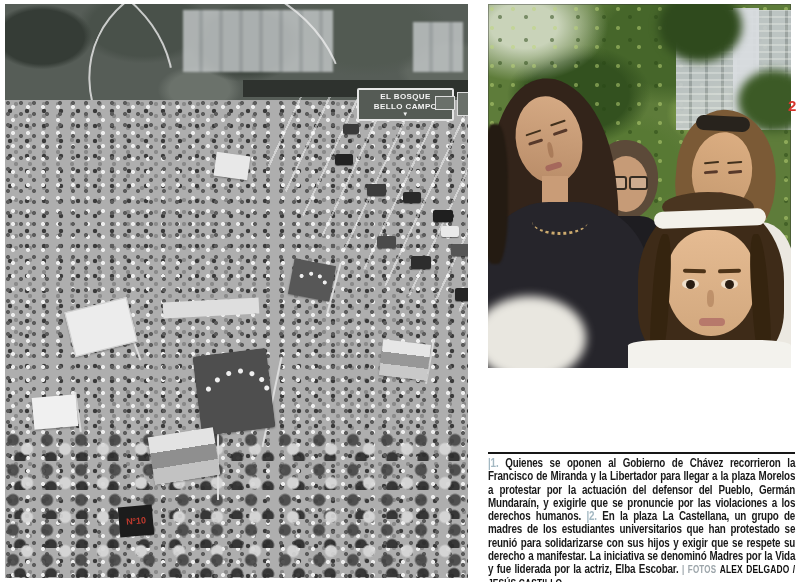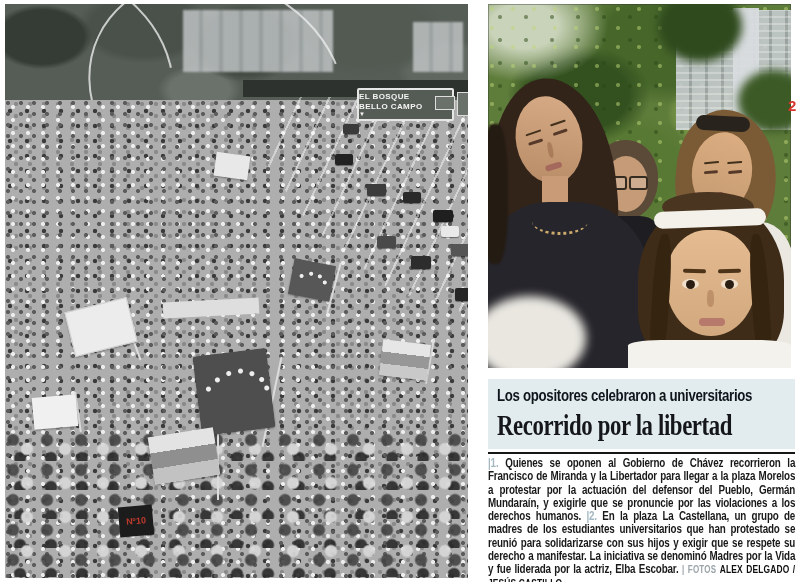--- a/index.html
+++ b/index.html
@@ -35,21 +35,21 @@
       radial-gradient(circle 7px at 22px 17px,#d8d8d8 5px, transparent 7px),
       radial-gradient(circle 7px at 15px 26px,#2d2d2d 5px, transparent 7px);
     background-size:34px 30px, 38px 34px, 31px 29px; }
   .pl-road { left:238px; top:92px; width:225px; height:232px;
     background:linear-gradient(165deg,#c5c5c5,#d6d6d6 60%,#c9c9c9);
     background-image:repeating-linear-gradient(115deg, rgba(255,255,255,.45) 0 2px, transparent 2px 26px);
     clip-path:polygon(24% 0, 100% 0, 100% 94%, 66% 84%, 30% 56%, 8% 26%, 16% 6%); }
   .pl-overpass { left:238px; top:76px; width:225px; height:17px; background:#2e322e; }
   .pl-sign { left:352px; top:84px; width:97px; height:33px; background:#555b55;
     border:2px solid #e6e6e6; border-radius:2px; color:#f4f4f4; font-size:8px; font-weight:bold;
-    text-align:left; line-height:1.2; letter-spacing:.4px; box-sizing:border-box; padding-top:2px; }
+    text-align:center; line-height:1.2; letter-spacing:.4px; box-sizing:border-box; padding-top:2px; }
   .pl-sign .arrow { display:block; font-size:6px; line-height:1; }
   .mini-sign { background:#6a706a; border:1px solid #dddddd; }
   .car { border-radius:2px; box-shadow:0 1px 1px rgba(0,0,0,.4); }
   .flag { box-shadow:0 1px 2px rgba(0,0,0,.3); }
   .pole { width:2px; background:#dcdcdc; }
   .badge10 { left:114px; top:502px; width:34px; height:30px; background:#1c1c1c;
     transform:rotate(-5deg); display:flex; align-items:center; justify-content:center;
     font:bold 9px "Liberation Sans",sans-serif; color:#c03a2e; }
 
   
@@ -231,24 +231,20 @@
       <div class="abs" style="left:124px;top:44px;width:17px;height:134px;background:#35240f;border-radius:40%;transform:rotate(-4deg);"></div>
       <div class="abs" style="left:0;top:150px;width:163px;height:28px;background:#f3f2ed;border-radius:20% 20% 0 0;"></div>
     </div>
 
     <div class="abs" style="left:-6px;top:120px;width:26px;height:140px;background:#241b12;border-radius:40%;filter:blur(1px);"></div>
     <div class="abs" style="left:-14px;top:292px;width:112px;height:84px;background:#e9e7e0;border-radius:50%;filter:blur(5px);"></div>
   </div>
 
   <div class="abs marker2">2</div>
 
-  <div class="abs head-box">
-    <div class="kicker">Los opositores celebraron a universitarios</div>
-    <div class="headline">Recorrido por la libertad</div>
-  </div>
   <div class="abs rule"></div>
 
   <p class="abs caption">
     <span class="cap-num">|1.</span>
     <span>Quienes se oponen al Gobierno de Chávez recorrieron la Francisco de Miranda y la Libertador para llegar a la plaza Morelos a protestar por la actuación del defensor del Pueblo, Germán Mundaraín, y exigirle que se pronuncie por las violaciones a los derechos humanos.</span>
     <span class="cap-num">|2.</span>
     <span>En la plaza La Castellana, un grupo de madres de los estudiantes universitarios que han protestado se reunió para solidarizarse con sus hijos y exigir que se respete su derecho a manifestar. La iniciativa se denominó Madres por la Vida y fue liderada por la actriz, Elba Escobar.</span>
     <span class="cap-fotos">| FOTOS</span>
     <span class="cap-credits">ALEX DELGADO / JESÚS CASTILLO</span>
   </p>

